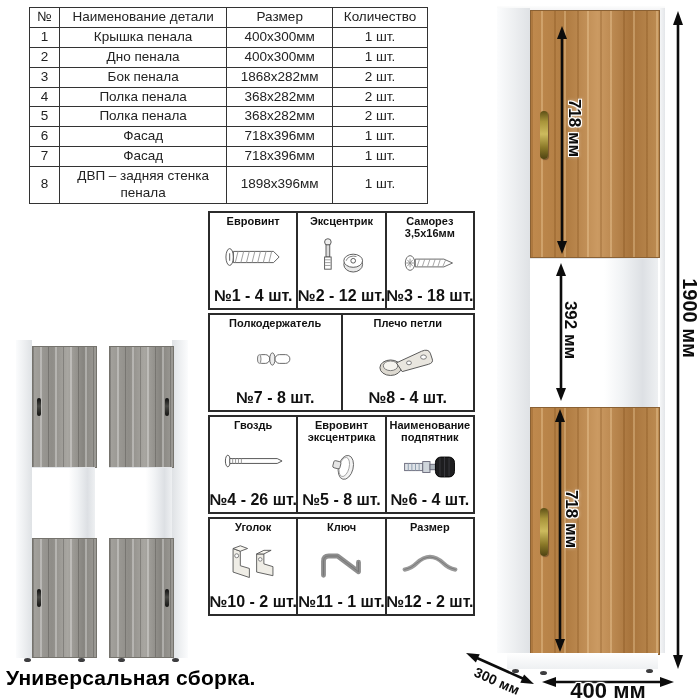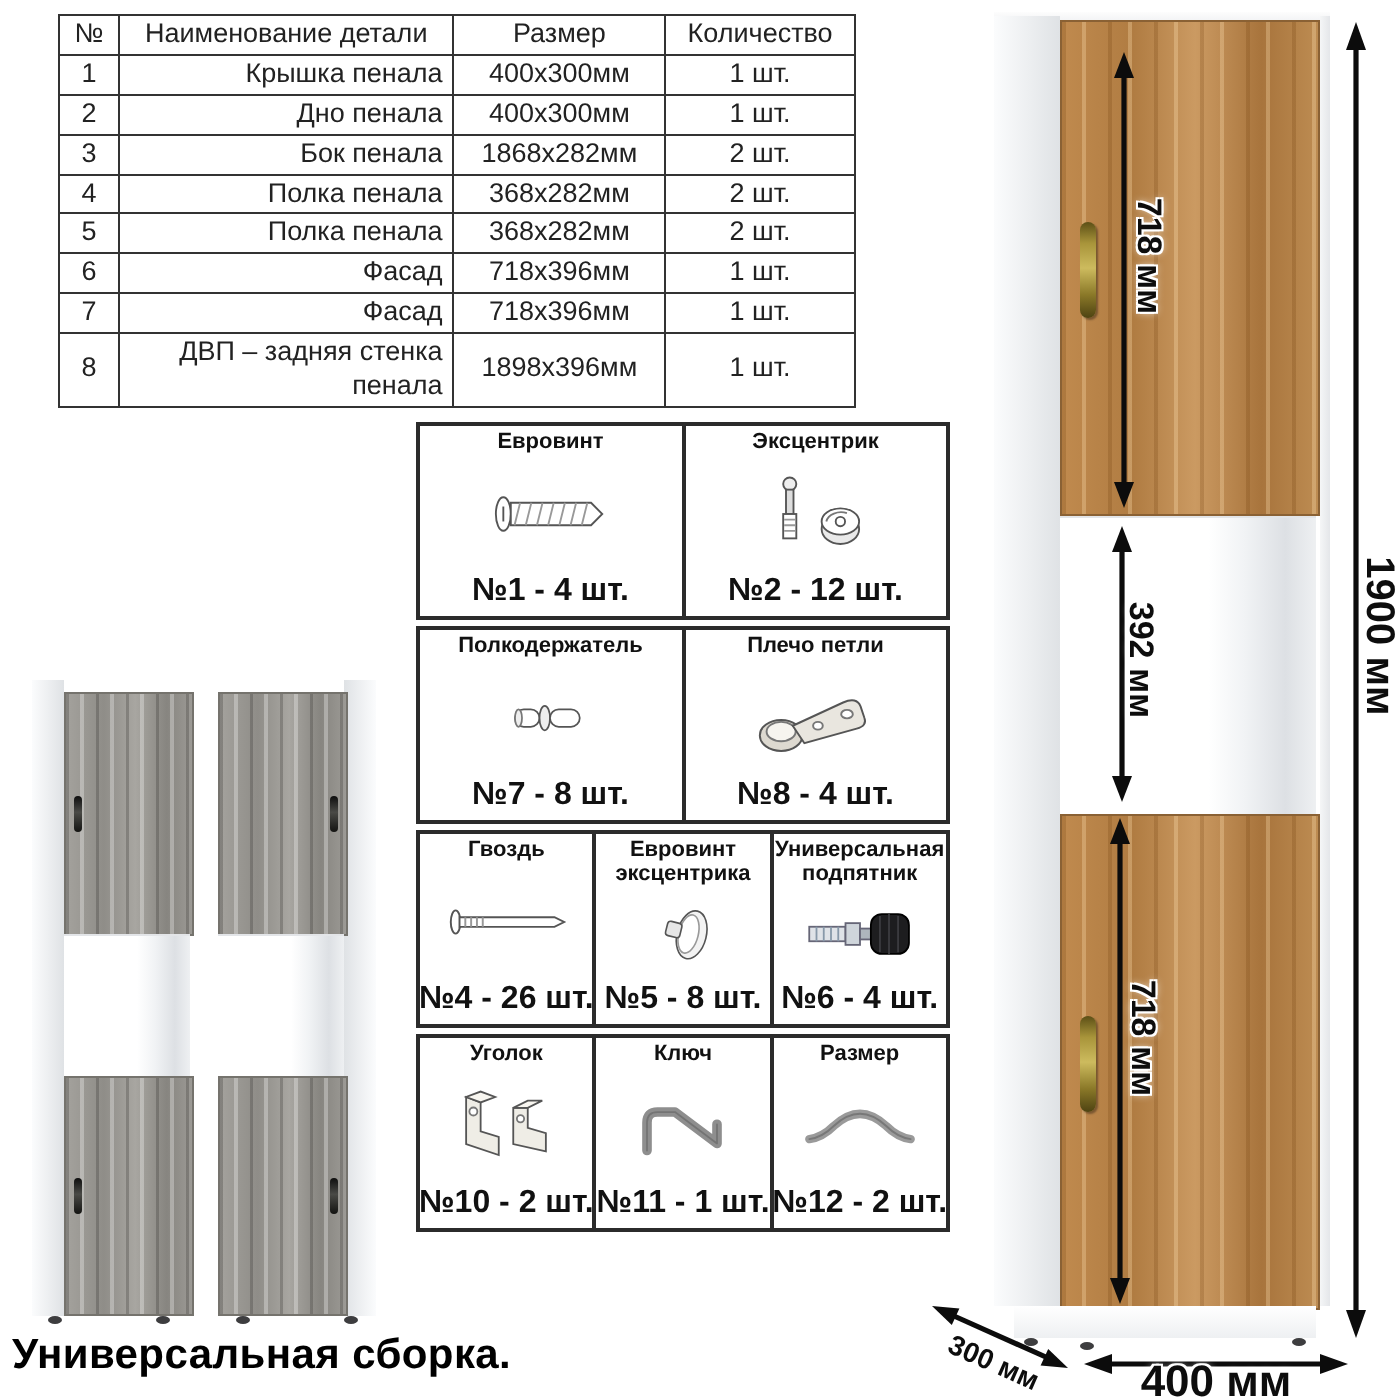--- a/index.html
+++ b/index.html
@@ -6,21 +6,21 @@
   #page{position:relative;width:700px;height:700px;background:#ffffff;overflow:hidden;
         font-family:"Liberation Sans","DejaVu Sans",sans-serif;color:#1a1a1a;}
 
   
   #parts-table{position:absolute;left:29px;top:7px;width:399px;border-collapse:collapse;
                font-size:13.5px;color:#222;}
   #parts-table th,#parts-table td{border:1.5px solid #333;padding:1px 5px;line-height:1.25;
                font-weight:400;background:#fff;}
   #parts-table th{text-align:center;}
   #parts-table td.c{text-align:center;}
-  #parts-table td.l{text-align:right;}
+  #parts-table td.l{text-align:center;}
   #parts-table col.w-num{width:30px;}
   #parts-table col.w-name{width:168px;}
   #parts-table col.w-size{width:106px;}
   #parts-table col.w-qty{width:95px;}
 
   
   #hw-grid{position:absolute;left:208px;top:211px;width:267px;}
   .hw-row{display:flex;border:2px solid #2b2b2b;margin-bottom:3px;background:#fff;height:95px;}
   .hw-cell{flex:1 1 0;display:flex;flex-direction:column;align-items:center;
            border-left:2px solid #2b2b2b;min-width:0;padding:2px 1px;}
@@ -168,20 +168,32 @@
             <rect x="14.5" y="21" width="7" height="13" fill="#fff" stroke="#555"></rect>
             <path d="M15 24 h6 M15 27 h6 M15 30 h6" stroke="#999"></path>
             <ellipse cx="45" cy="29" rx="10" ry="8" fill="#e9e9e9" stroke="#555"></ellipse>
             <ellipse cx="45" cy="25" rx="10" ry="7" fill="#fff" stroke="#555"></ellipse>
             <circle cx="45" cy="25" r="2.5" fill="none" stroke="#555"></circle>
             <path d="M37.5 25 a8 6 0 0 1 11 -4.5" fill="none" stroke="#777"></path>
           </svg>
         </div>
         <div class="hw-qty">№2 - 12 шт.</div>
       </div>
+      <div class="hw-cell">
+        <div class="hw-title">Саморез 3,5х16мм</div>
+        <div class="hw-icon">
+          <svg class="icon-svg" width="58" height="26" viewBox="0 0 64 30">
+            <ellipse cx="9" cy="15" rx="5.5" ry="8.5" fill="#fff" stroke="#555"></ellipse>
+            <path d="M9 10 v10 M4.5 15 h9 M6 11.5 l6 7 M6 18.5 l6 -7" stroke="#888" fill="none"></path>
+            <path d="M15 10.5 H48 l10 4.5 -10 4.5 H15 z" fill="#fff" stroke="#555"></path>
+            <path d="M20 10.5 l-3 9 M26 10.5 l-3 9 M32 10.5 l-3 9 M38 10.5 l-3 9 M44 10.5 l-3 9 M50 11.5 l-3 7" stroke="#999" fill="none"></path>
+          </svg>
+        </div>
+        <div class="hw-qty">№3 - 18 шт.</div>
+      </div>
     </div>
 
     <div class="hw-row">
       <div class="hw-cell">
         <div class="hw-title">Полкодержатель</div>
         <div class="hw-icon">
           <svg class="icon-svg" width="56" height="26" viewBox="0 0 64 26">
             <rect x="12" y="8" width="14" height="10" rx="5" fill="#fff" stroke="#555"></rect>
             <ellipse cx="14" cy="13" rx="2" ry="5" fill="#eee" stroke="#777"></ellipse>
             <ellipse cx="29" cy="13" rx="3" ry="7" fill="#eee" stroke="#555"></ellipse>
@@ -224,21 +236,21 @@
             <g transform="rotate(14 36 23)">
               <ellipse cx="38" cy="23" rx="9" ry="15" fill="#f3f3f3" stroke="#555"></ellipse>
               <ellipse cx="36" cy="23" rx="6" ry="12" fill="#fff" stroke="#999"></ellipse>
               <rect x="22" y="18" width="9" height="9" rx="2" fill="#e6e6e6" stroke="#555"></rect>
             </g>
           </svg>
         </div>
         <div class="hw-qty">№5 - 8 шт.</div>
       </div>
       <div class="hw-cell">
-        <div class="hw-title">Универсальная подпятник</div>
+        <div class="hw-title">Наименование подпятник</div>
         <div class="hw-icon">
           <svg class="icon-svg" width="58" height="30" viewBox="0 0 64 32">
             <rect x="4" y="12" width="20" height="8" fill="#dfe3e8" stroke="#667"></rect>
             <path d="M8 12 v8 M12 12 v8 M16 12 v8 M20 12 v8" stroke="#8899aa"></path>
             <rect x="24" y="10" width="8" height="12" fill="#cfd5db" stroke="#667"></rect>
             <rect x="32" y="13" width="6" height="6" fill="#aeb6bd" stroke="#667"></rect>
             <rect x="38" y="5" width="21" height="22" rx="6" fill="#1d1d1f" stroke="#000"></rect>
             <path d="M43 6 v20 M48 5 v22 M53 6 v20" stroke="#3c3c40"></path>
           </svg>
         </div>

